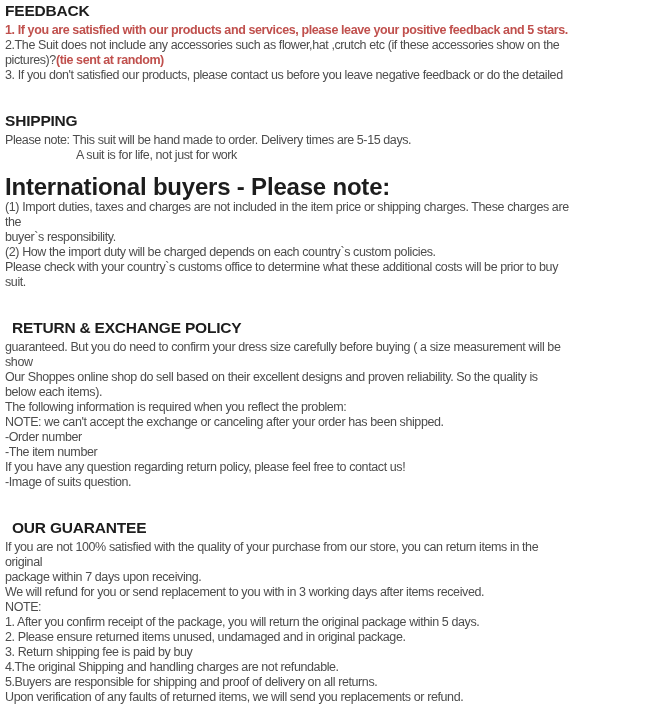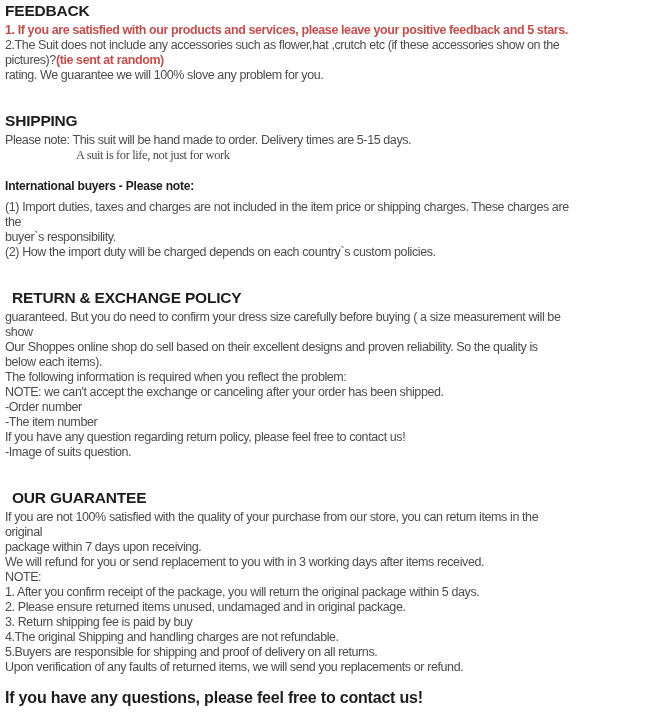--- a/index.html
+++ b/index.html
@@ -22,63 +22,64 @@
   section.gap-small { margin-top: 14px; }
   section.closing { margin-top: 13px; }
 
   h2.heading {
     margin: 0 0 4px 0;
     color: var(--heading, #1d1d1d);
     font-weight: 700;
     letter-spacing: -0.2px;
   }
   h2.caps { font-size: 15.5px; line-height: 17px; }
-  h2.title { font-size: 12px; line-height: 19px; }
+  h2.title { font-size: 24px; line-height: 19px; }
   h2.h-indent { padding-left: 7px; }
 
   p.line {
     margin: 0;
     font-size: 12.5px;
     line-height: 15px;
     letter-spacing: -0.4px;
     color: var(--body, #4d4d4d);
     font-weight: 400;
   }
-  p.indent { padding-left: 71px; font-family: Liberation Serif, serif; }
+  p.indent { padding-left: 71px; }
   span.red { color: var(--red, #c0504d); font-weight: bold; }
 
   section.closing p.line {
     font-size: 16px;
     line-height: 19px;
     font-weight: 700;
     color: var(--heading, #1d1d1d);
     letter-spacing: -0.2px;
   }
 </style>
 </head>
 <body>
 
 <main class="doc">
     <section class="policy-section">
       <h2 class="heading caps">FEEDBACK</h2>
       <p class="line"><span class="red">1. If you are satisfied with our products and services, please leave your positive feedback and 5 stars.</span></p>
       <p class="line"><span class="">2.The Suit does not include any accessories such as flower,hat ,crutch etc (if these accessories show on the</span></p>
       <p class="line"><span class="">pictures)?</span><span class="red">(tie sent at random)</span></p>
-      <p class="line"><span class="">rating. We guarantee we will 100% slove any problem for you.</span></p>
+      <p class="line"><span class="">3. If you don't satisfied our products, please contact us before you leave negative feedback or do the detailed</span></p>
     </section>
     <section class="policy-section">
       <h2 class="heading caps">SHIPPING</h2>
       <p class="line"><span class="">Please note: This suit will be hand made to order. Delivery times are 5-15 days.</span></p>
       <p class="line indent"><span class="">A suit is for life, not just for work</span></p>
     </section>
     <section class="policy-section gap-small">
       <h2 class="heading title">International buyers - Please note:</h2>
       <p class="line"><span class="">(1) Import duties, taxes and charges are not included in the item price or shipping charges. These charges are the</span></p>
       <p class="line"><span class="">buyer`s responsibility.</span></p>
       <p class="line"><span class="">(2) How the import duty will be charged depends on each country`s custom policies.</span></p>
+      <p class="line"><span class="">Please check with your country`s customs office to determine what these additional costs will be prior to buy suit.</span></p>
     </section>
     <section class="policy-section">
       <h2 class="heading caps h-indent">RETURN &amp; EXCHANGE POLICY</h2>
       <p class="line"><span class="">guaranteed. But you do need to confirm your dress size carefully before buying ( a size measurement will be show</span></p>
       <p class="line"><span class="">Our Shoppes online shop do sell based on their excellent designs and proven reliability. So the quality is</span></p>
       <p class="line"><span class="">below each items).</span></p>
       <p class="line"><span class="">The following information is required when you reflect the problem:</span></p>
       <p class="line"><span class="">NOTE: we can't accept the exchange or canceling after your order has been shipped.</span></p>
       <p class="line"><span class="">-Order number</span></p>
       <p class="line"><span class="">-The item number</span></p>

